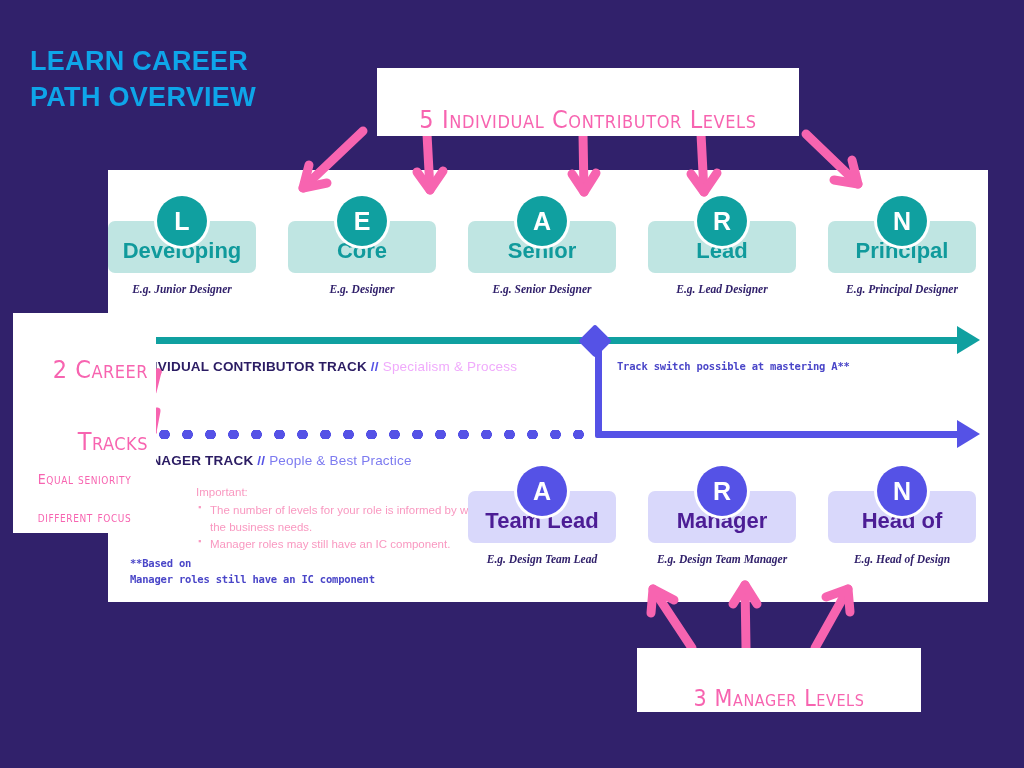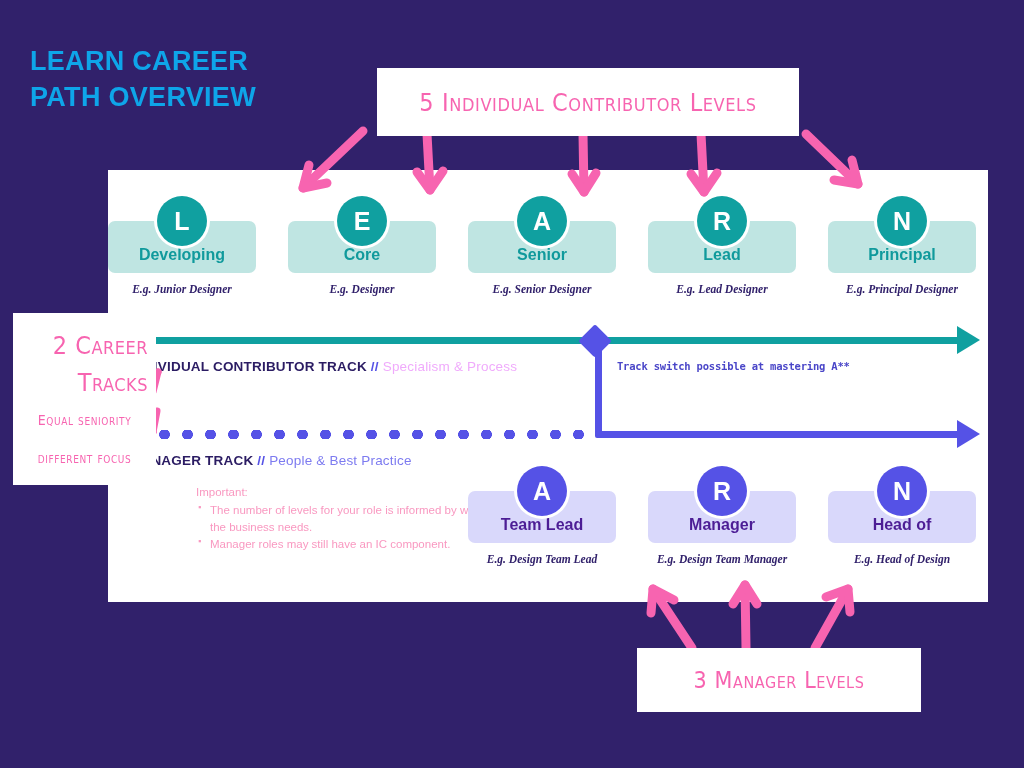--- a/index.html
+++ b/index.html
@@ -36,54 +36,54 @@
   }
   .callout-top{
     left:377px;top:68px;width:422px;height:68px;
     font-size:25px;letter-spacing:.6px;
   }
   .callout-bottom{
     left:637px;top:648px;width:284px;height:64px;
     font-size:23px;letter-spacing:.6px;
   }
   .callout-left{
-    left:13px;top:313px;width:143px;height:172px;
+    left:13px;top:313px;width:143px;height:220px;
     flex-direction:column;justify-content:center;
     padding:6px 8px;box-sizing:border-box;
   }
   .callout-left .big{
     font-size:25px;line-height:1.45;letter-spacing:.5px;
     text-align:right;width:100%;
   }
   .callout-left .small{
     font-size:14px;line-height:1.6;letter-spacing:.6px;
     margin-top:8px;text-align:center;width:100%;
   }
-  .sc{font-variant:small-caps;}
+  .sc{font-variant:small-caps;margin-top:35px;}
 
   
   .ic-row{position:absolute;left:108px;top:196px;width:880px;height:120px;}
   .mgr-row{position:absolute;left:108px;top:466px;width:880px;height:118px;}
   .col{position:absolute;width:148px;text-align:center;}
 
   .badge{
     width:50px;height:50px;border-radius:50%;
     margin:0 auto;position:relative;z-index:3;
     color:#fff;font-weight:bold;font-size:25px;
     display:flex;align-items:center;justify-content:center;
     box-shadow:0 0 0 3px #ffffff;
   }
   .badge.teal{background:#10a0a0;}
   .badge.purple{background:#5552e6;}
 
   .chip{
     margin:-25px auto 0;width:148px;height:52px;border-radius:7px;
     display:flex;align-items:flex-end;justify-content:center;
     box-sizing:border-box;padding-bottom:9px;
-    font-weight:bold;font-size:16px;position:relative;z-index:1;
+    font-weight:bold;font-size:22px;position:relative;z-index:1;
   }
   .chip.teal{background:#bfe5e2;color:#109a9c;}
   .chip.purple{background:#d9d8fb;color:#4c1d95;}
 
   .eg{
     margin-top:10px;font-size:11.5px;font-style:italic;font-weight:bold;
     font-family:"Liberation Serif",serif;color:#31216b;
   }
 
   
@@ -220,20 +220,24 @@
   </div>
 
   <div class="important">
     <div class="hdr">Important:</div>
     <ul>
       <li>The number of levels for your role is informed by what the business needs.</li>
       <li>Manager roles may still have an IC component.</li>
     </ul>
   </div>
 
+  <div class="footnote">
+    <div>**Based on</div>
+    <div>Manager roles still have an IC component</div>
+  </div>
 
   <div class="mgr-row">
     <div class="col" style="left:360px;">
       <div class="badge purple">A</div>
       <div class="chip purple">Team Lead</div>
       <div class="eg">E.g. Design Team Lead</div>
     </div>
     <div class="col" style="left:540px;">
       <div class="badge purple">R</div>
       <div class="chip purple">Manager</div>

